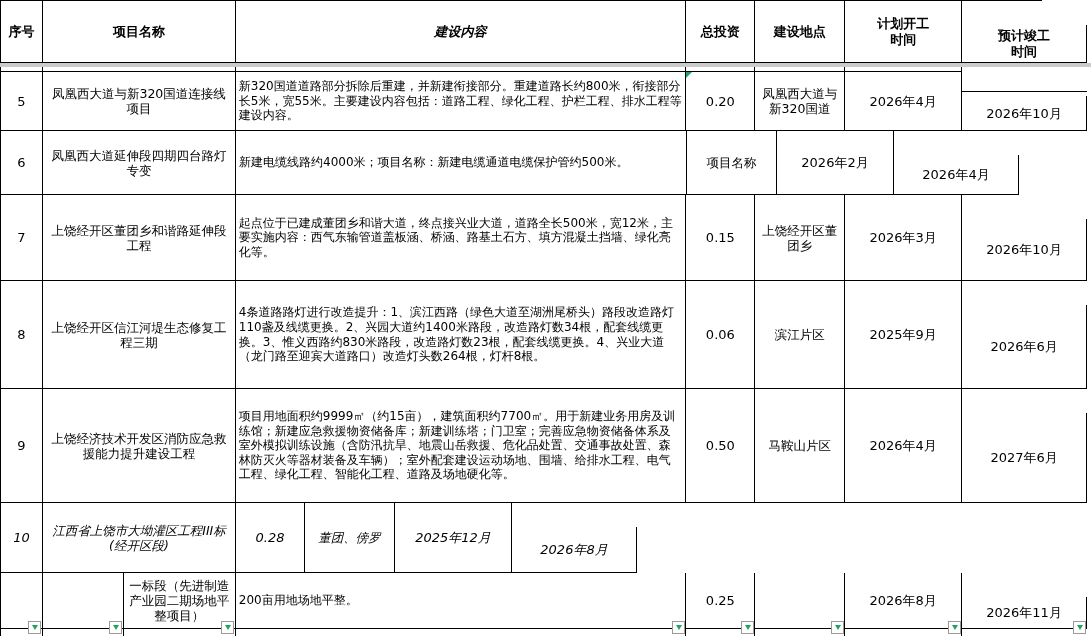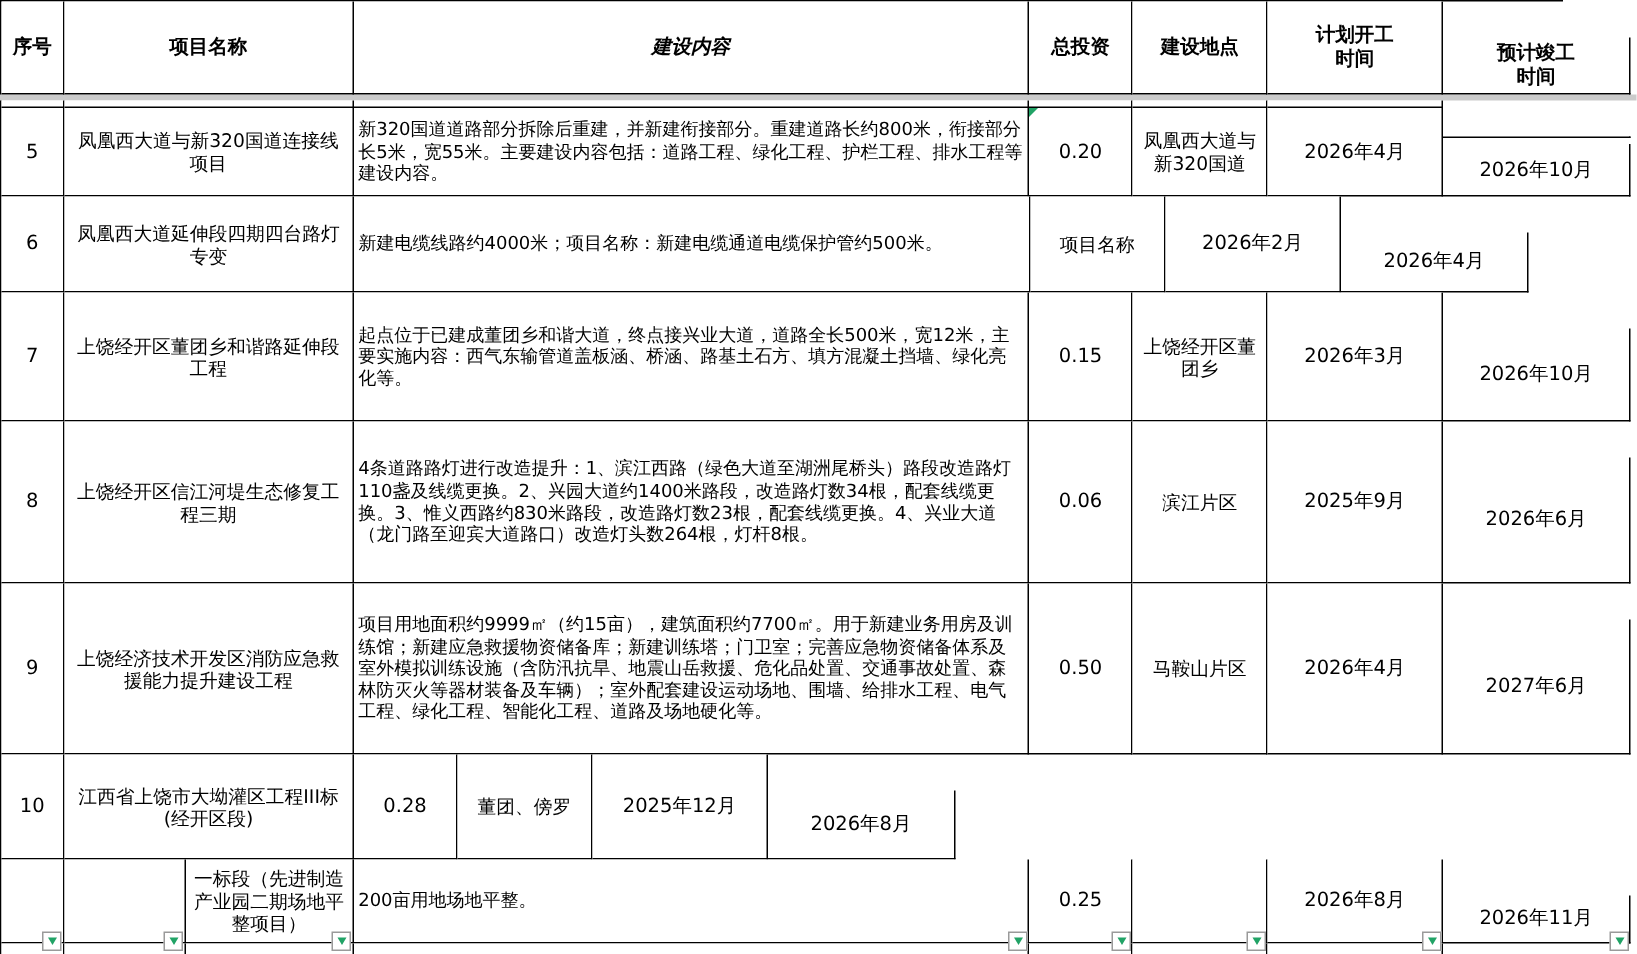--- a/index.html
+++ b/index.html
@@ -22,21 +22,21 @@
   .c-invest{width:69px;font-size:13px;}
   .c-loc{width:90px;font-size:12.5px;padding:0 2px;}
   .c-start{width:117px;font-size:13px;}
   .c-end{width:125px;font-size:13px;margin-top:24px;}
   
   .header{height:62px;}
   .header .cell{font-weight:bold;font-size:13px;line-height:16px;}
   .spacer{height:5px;}
   .spacer .cell{border-bottom:1px solid #000;}
   .r5{height:59px;} .r6{height:64px;} .r7{height:86px;} .r8{height:108px;}
-  .r9{height:114px;} .r10{height:70px;} .rsub{height:56px;}
+  .r9{height:114px;} .r10{height:70px;font-style:italic;} .rsub{height:56px;}
   .rcut{height:7px;}
   .rcut .cell{border-bottom:none;}
   .wrap2{white-space:pre-line;}
   
   .pane-divider{width:1091px;height:4px;background:#cbcbcb;margin-left:-1px;}
   
   .fbtn{position:absolute;bottom:2px;width:13px;height:13px;background:#fff;
         border:1px solid #9a9a9a;box-sizing:border-box;
         display:flex;align-items:center;justify-content:center;z-index:2;}
   .fbtn i{display:block;width:0;height:0;border-left:3.5px solid transparent;

